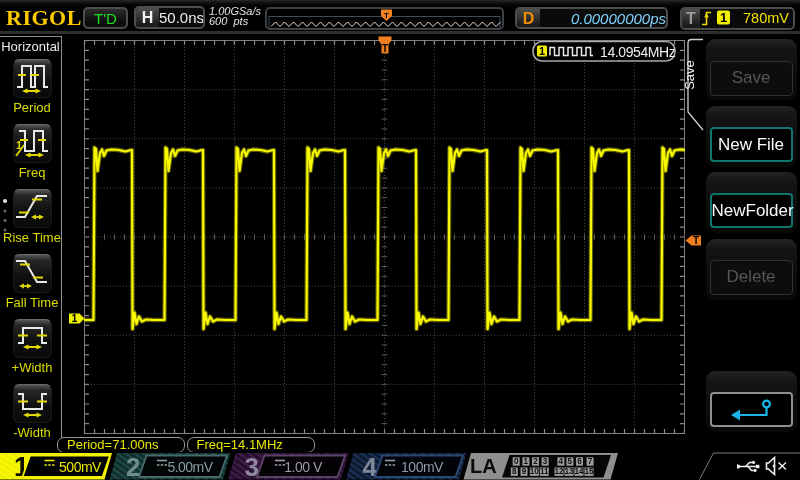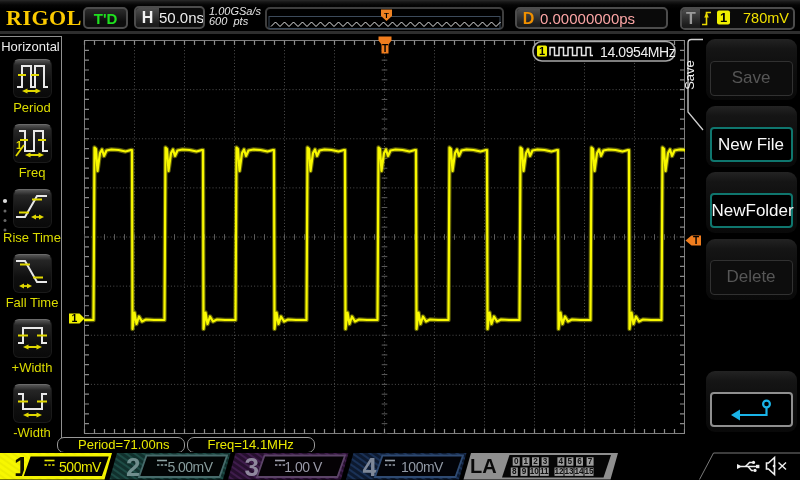--- a/index.html
+++ b/index.html
@@ -9,53 +9,53 @@
 .abs { position:absolute; }
 
 #topbar { left:0; top:0; width:800px; height:31px;
   background:linear-gradient(180deg,#2a2a2a 0px,#161616 2px,#050505 5px,#000 9px); }
 #topsep { left:0; top:31px; width:800px; height:3px; background:#2e2e2e; }
 #logo { left:6px; top:6px; font-family:"Liberation Serif", serif; font-weight:bold;
   font-size:22px; color:#fcca00; letter-spacing:0.5px; top:5px; }
 .tbx { border:2px solid #4c4c4c; border-radius:5px; background:#0a0a0a; }
 #tdbox { left:83px; top:7px; width:45px; height:22px; text-align:center;
   background:linear-gradient(180deg,#2c2c2c,#0d0d0d 70%);
-  color:#1ee01e; font-weight:bold; font-size:15px; line-height:19px; }
+  color:#1ee01e; font-weight:normal; font-size:15px; line-height:19px; }
 #hbox { left:134px; top:6px; width:71px; height:23px; overflow:hidden; }
 .ltile { position:absolute; left:0; top:0; bottom:0; width:23px;
   background:linear-gradient(180deg,#4e4e4e,#1c1c1c 85%);
   color:#f2f2f2; font-weight:bold; font-size:16px; text-align:center; line-height:20px; }
 #hval { position:absolute; left:23px; right:0; top:0; bottom:0; color:#ececec;
   font-size:15px; text-align:right; line-height:20px; }
 #gsa { left:209px; top:7px; width:56px; height:22px; color:#e4e4e4; font-size:11px; line-height:9.5px;font-style:italic; }
 #strip { left:265px; top:7px; width:239px; height:23px; border:2px solid #3e3e3e;
   border-radius:5px; background:#000; }
 #dbox { left:515px; top:7px; width:153px; height:22px; overflow:hidden; }
-#dval { position:absolute; left:23px; right:0; top:0; bottom:0; color:#fca5a5;
-  font-size:15px; text-align:left; line-height:19px; }
+#dval { position:absolute; left:23px; right:0; top:0; bottom:0; color:#7dd3fc;
+  font-size:15px; text-align:right; line-height:19px;font-style:italic; }
 #tbox { left:680px; top:7px; width:115px; height:23px; overflow:hidden; }
 
 #mtop { left:0; top:36px; width:61px; height:1px; background:#909090; }
 #mright { left:61px; top:36px; width:1px; height:412px; background:#909090; }
 #mlabel { left:0px; top:39px; width:61px; text-align:center; color:#ececec; font-size:13px; }
 .mbtn { position:absolute; left:13px; width:39px; height:39px; border-radius:6px;
   background:linear-gradient(180deg,#555 0%,#262626 14%,#0f0f0f 60%,#0a0a0a 100%);
   border:1px solid #1a1a1a; border-top-color:#6a6a6a; }
 .mlab { position:absolute; left:-6px; width:76px; text-align:center; color:#dcdc00; font-size:13px; }
 
 #rside { left:685px; top:35px; width:115px; height:417px; background:#000; }
 .slab { position:absolute; left:21px; width:91px; height:61px; border-radius:9px;
   background:linear-gradient(180deg,#232323 0%,#151515 16%,#0d0d0d 55%,#090909 100%); }
 .sbtn { position:absolute; left:24.5px; width:83px; height:35px; border-radius:4px;
   text-align:center; font-size:17px; }
 .sbtn.on { border:2px solid #0f766e; background:#000; color:#fafafa; line-height:31px; }
 .sbtn.off { border:1.5px solid #313131; background:#0d0d0d; color:#565656; line-height:31px; }
 
 .meas { position:absolute; top:437px; height:16px; background:#000; border:1px solid #999;
-  border-radius:7px; color:#e8e800; font-size:13px; line-height:14.5px; padding-left:20px; }
+  border-radius:7px; color:#e8e800; font-size:13px; line-height:14.5px; padding-left:9px; }
 </style>
 </head>
 <body>
 <div id="scr">
   <div class="abs" id="topbar"></div>
   <div class="abs" id="topsep"></div>
   <div class="abs" id="logo">RIGOL</div>
   <div class="abs tbx" id="tdbox">T'D</div>
   <div class="abs tbx" id="hbox">
       <div class="ltile">H</div>

